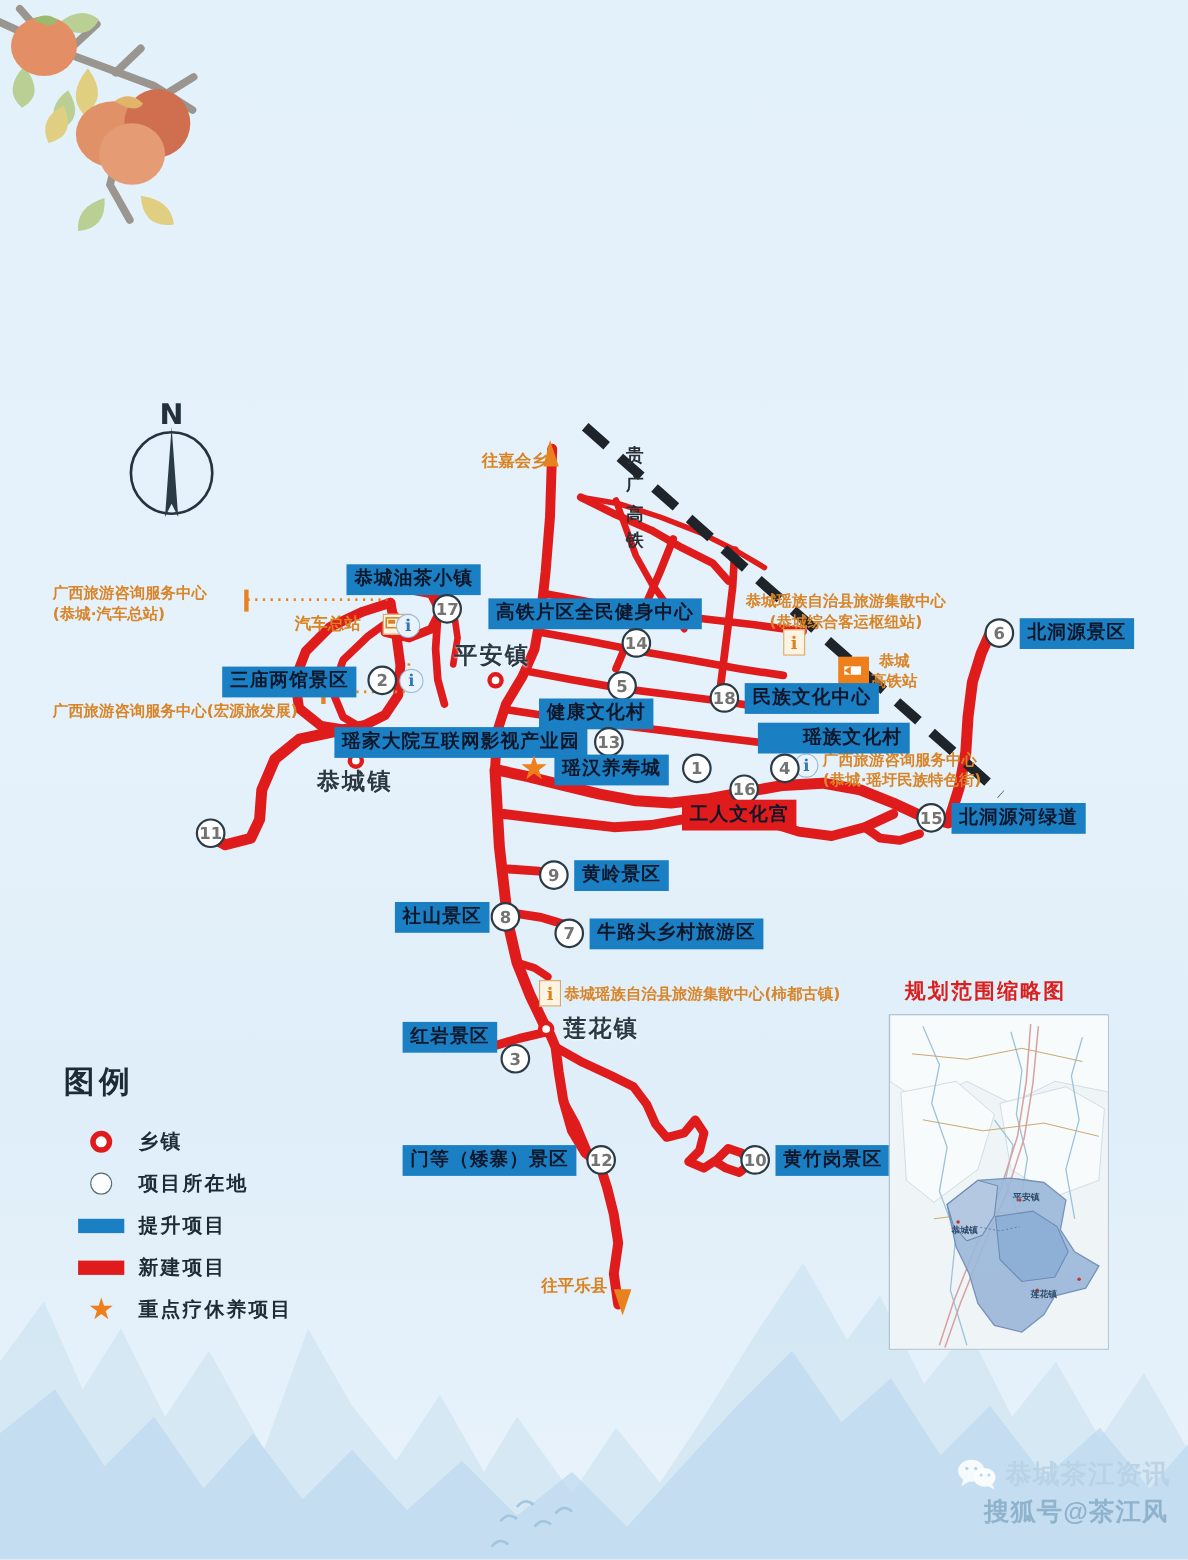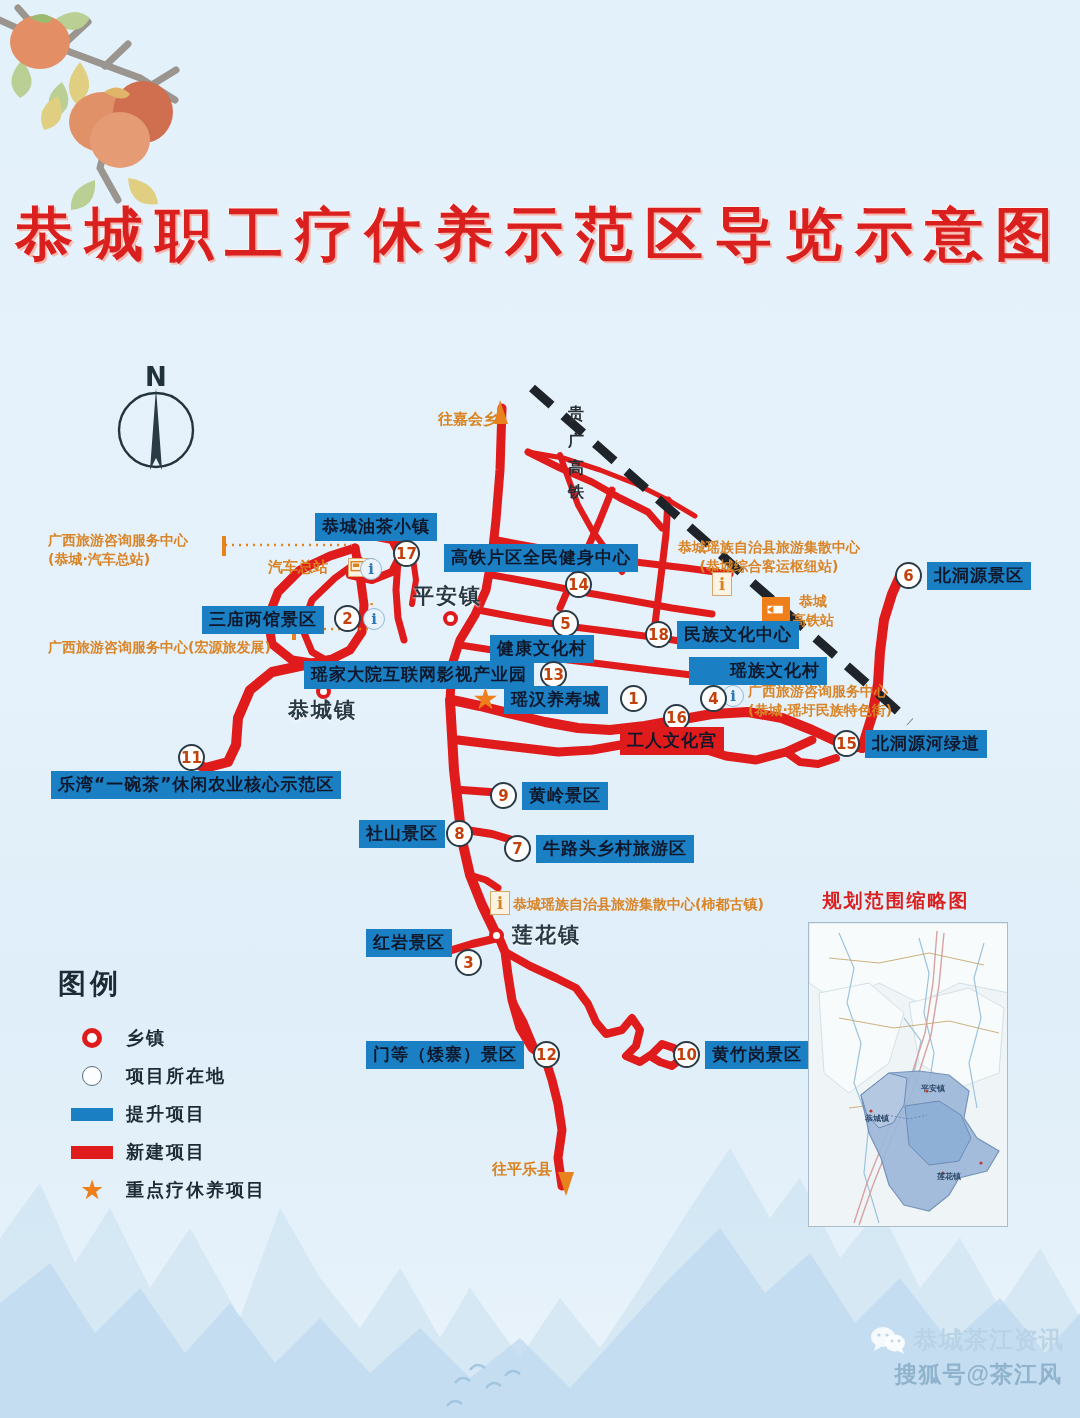--- a/index.html
+++ b/index.html
@@ -71,21 +71,21 @@
   }
   .lbl.orangebig {
     background:transparent; color:#d9821f; padding:0;
     font-size:15px; letter-spacing:0; font-weight:bold;
   }
 
   
   .num {
     position:absolute; width:27px; height:27px; border-radius:50%;
     background:#ffffff; border:2px solid #2b3b46;
-    color:#c2410c; font-size:15px; font-weight:bold;
+    color:#737373; font-size:15px; font-weight:bold;
     display:flex; align-items:center; justify-content:center;
     font-family:"DejaVu Sans",sans-serif;
   }
 
   
   .town {
     position:absolute; width:15px; height:15px; border-radius:50%;
     background:#fff; border:4px solid #e01b1b;
   }
   .star {
@@ -192,21 +192,20 @@
     <g>
       <ellipse cx="40" cy="42" rx="30" ry="27" fill="#e38e64"></ellipse>
       <ellipse cx="103" cy="122" rx="34" ry="30" fill="#e09167"></ellipse>
       <ellipse cx="143" cy="112" rx="30" ry="31" fill="#cf6f4f"></ellipse>
       <ellipse cx="120" cy="140" rx="30" ry="28" fill="#e59c74"></ellipse>
       <path d="M30,18 q12,-8 22,0 q-2,10 -22,0z" fill="#9cba6f"></path>
       <path d="M104,92 q14,-10 26,2 q-6,10 -26,-2z" fill="#e0b56a"></path>
     </g>
   </svg>
 
-  <div class="title">恭城职工疗休养示范区导览示意图</div>
 
   <div class="compass">
     <div class="n">N</div>
     <svg viewBox="0 0 112 110" width="112" height="110">
       <circle cx="56" cy="68" r="37" fill="none" stroke="#24343e" stroke-width="2.4"></circle>
       <polygon points="56,26 62,108 56,96 50,108" fill="#2b3b46"></polygon>
     </svg>
   </div>
 
   <svg class="maplayer">
@@ -360,21 +359,20 @@
   <div class="lbl blue" style="left:505px; top:687px;">瑶汉养寿城</div>
   <div class="num" style="left:620px; top:685px;">1</div>
 
   <div class="num" style="left:663px; top:704px;">16</div>
   <div class="lbl red" style="left:621px; top:728px;">工人文化宫</div>
 
   <div class="num" style="left:833px; top:730px;">15</div>
   <div class="lbl blue" style="left:866px; top:731px;">北洞源河绿道</div>
 
   <div class="num" style="left:178px; top:744px;">11</div>
-  <div class="lbl blue" style="left:52px; top:772px;">乐湾“一碗茶”休闲农业核心示范区</div>
 
   <div class="num" style="left:490px; top:782px;">9</div>
   <div class="lbl blue" style="left:523px; top:783px;">黄岭景区</div>
 
   <div class="lbl blue" style="left:360px; top:821px;">社山景区</div>
   <div class="num" style="left:446px; top:820px;">8</div>
 
   <div class="num" style="left:504px; top:835px;">7</div>
   <div class="lbl blue" style="left:537px; top:836px;">牛路头乡村旅游区</div>
 

